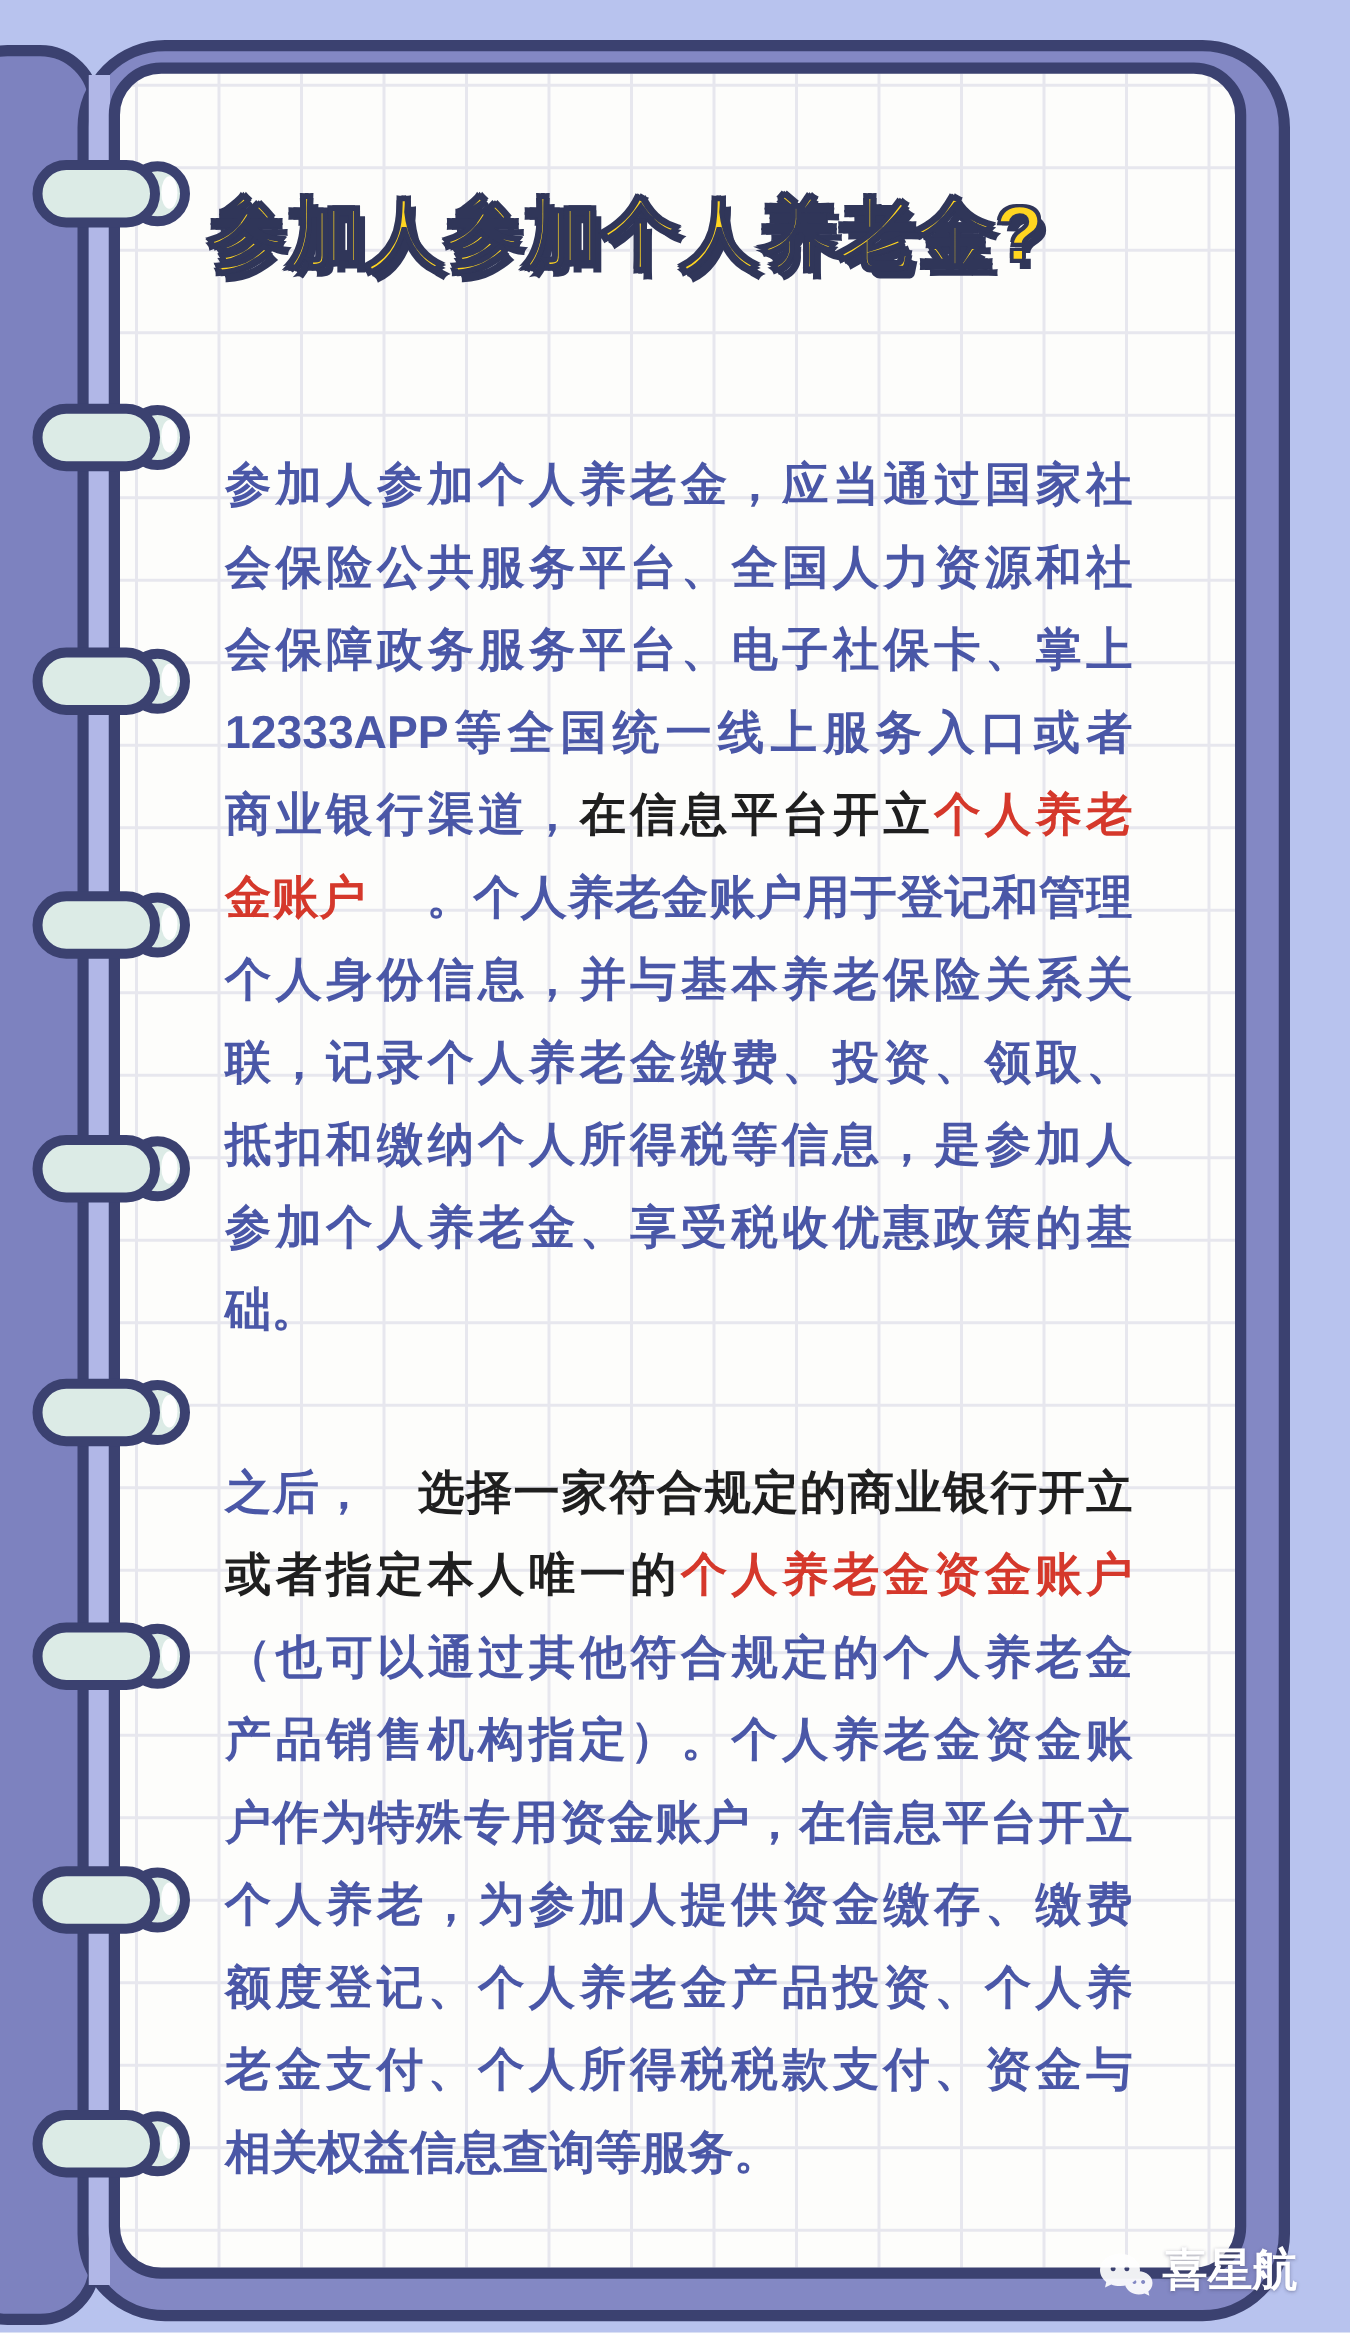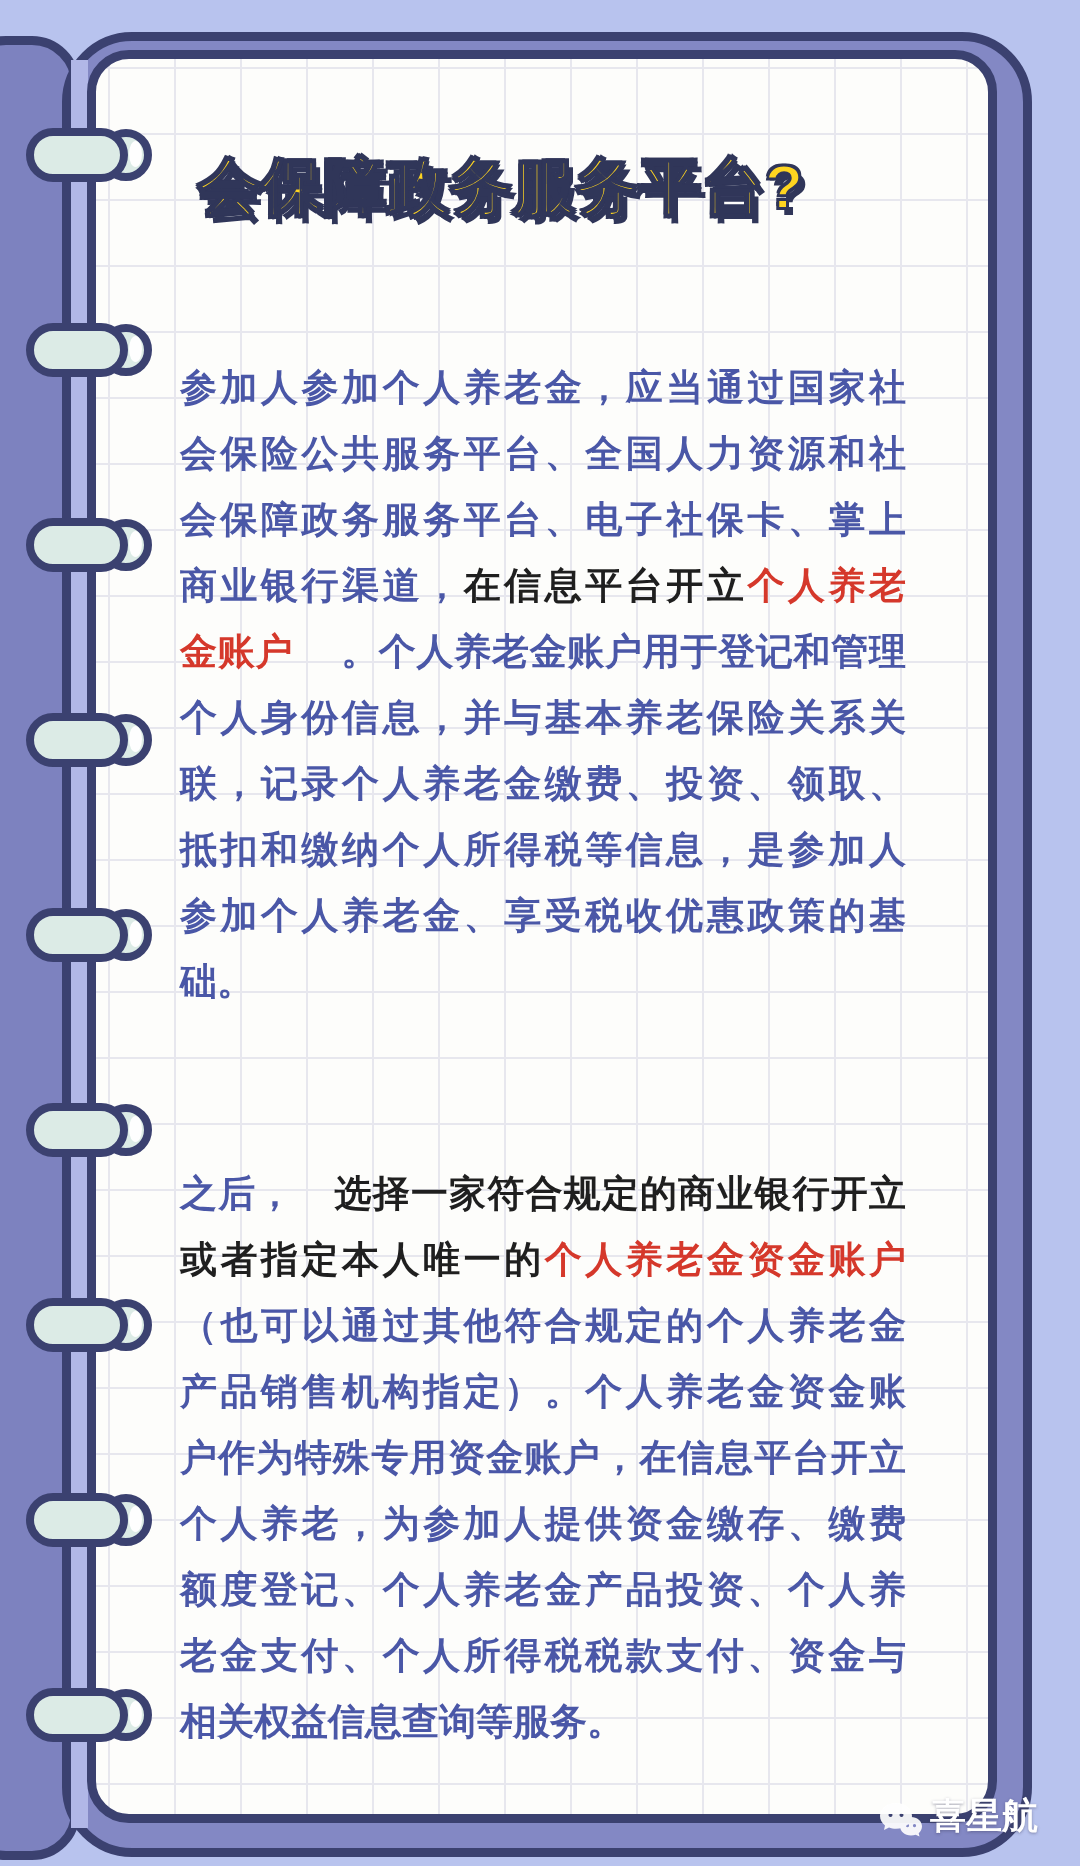--- a/index.html
+++ b/index.html
@@ -78,25 +78,26 @@
 </style>
 </head>
 <body>
 
 <div class="back-panel"></div>
 
 <div class="cover"></div>
 <div class="spine"></div>
 
 <div class="page">
-  <div class="title">会保障政务服务平台?</div>
+  <div class="title">参加人参加个人养老金?</div>
   <div class="para" id="para-1">
       <div class="line"><span style="color: rgb(74, 87, 167);">参加人参加个人养老金，应当通过国家社</span></div>
       <div class="line"><span style="color: rgb(74, 87, 167);">会保险公共服务平台、全国人力资源和社</span></div>
       <div class="line"><span style="color: rgb(74, 87, 167);">会保障政务服务平台、电子社保卡、掌上</span></div>
+      <div class="line"><span style="color: rgb(74, 87, 167);">12333APP等全国统一线上服务入口或者</span></div>
       <div class="line"><span style="color: rgb(74, 87, 167);">商业银行渠道，</span><span style="color: rgb(31, 31, 31);">在信息平台开立</span><span style="color: rgb(213, 56, 43);">个人养老</span></div>
       <div class="line"><span style="color: rgb(213, 56, 43);">金账户</span><span style="color: rgb(74, 87, 167); margin-left: 48px;">。个人养老金账户用于登记和管理</span></div>
       <div class="line"><span style="color: rgb(74, 87, 167);">个人身份信息，并与基本养老保险关系关</span></div>
       <div class="line"><span style="color: rgb(74, 87, 167);">联，记录个人养老金缴费、投资、领取、</span></div>
       <div class="line"><span style="color: rgb(74, 87, 167);">抵扣和缴纳个人所得税等信息，是参加人</span></div>
       <div class="line"><span style="color: rgb(74, 87, 167);">参加个人养老金、享受税收优惠政策的基</span></div>
       <div class="line last"><span style="color: rgb(74, 87, 167);">础。</span></div>
     </div>
   <div class="para" id="para-2">
       <div class="line"><span style="color: rgb(74, 87, 167);">之后，</span><span style="color: rgb(31, 31, 31); margin-left: 40px;">选择一家符合规定的商业银行开立</span></div>

